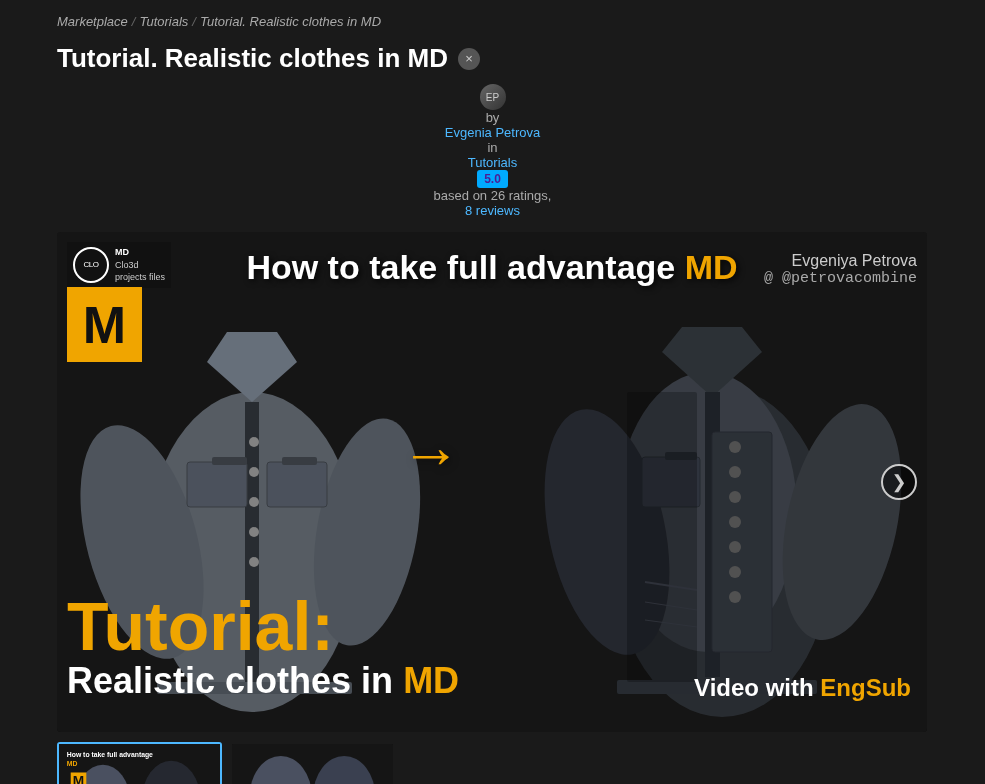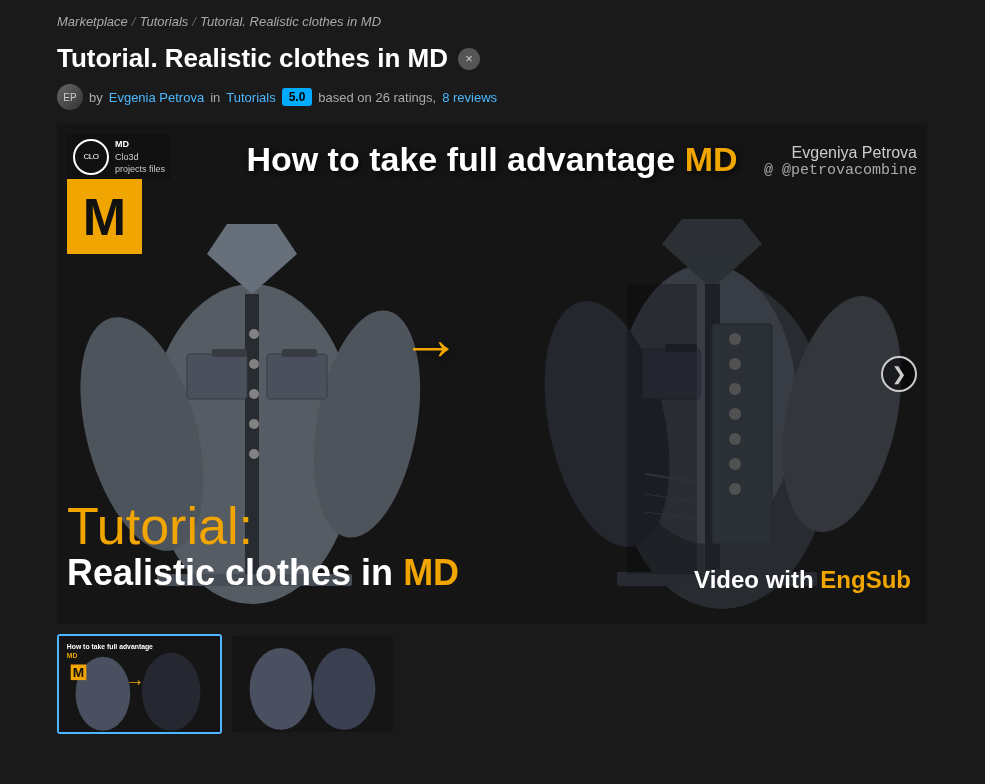--- a/index.html
+++ b/index.html
@@ -57,24 +57,24 @@
       justify-content: center;
       color: #ccc;
       font-size: 13px;
       flex-shrink: 0;
     }
 
     
     .meta-row {
       display: flex;
       align-items: center;
-      gap: 6px;
       margin-bottom: 14px;
       font-size: 13px;
       color: #aaa;
+      flex-direction: column;
     }
     .author-avatar {
       width: 26px;
       height: 26px;
       border-radius: 50%;
       background: linear-gradient(135deg, #666, #333);
       flex-shrink: 0;
       overflow: hidden;
       display: flex;
       align-items: center;
@@ -85,21 +85,21 @@
     .author-link {
       color: #4db8ff;
       text-decoration: none;
     }
     .category-link {
       color: #4db8ff;
       text-decoration: none;
     }
     .rating-badge {
       background: #00aaff;
-      color: #000000;
+      color: #4c1d95;
       font-weight: bold;
       font-size: 12px;
       padding: 2px 7px;
       border-radius: 3px;
     }
     .reviews-link {
       color: #4db8ff;
       text-decoration: none;
     }
 
@@ -213,22 +213,22 @@
     }
 
     
     .bottom-left-text {
       position: absolute;
       bottom: 30px;
       left: 10px;
       z-index: 5;
     }
     .tutorial-label {
-      font-size: 52px;
-      font-weight: normal;
+      font-size: 68px;
+      font-weight: bold;
       color: #f0a500;
       line-height: 1;
     }
     .subtitle-line {
       font-size: 36px;
       font-weight: bold;
       color: #fff;
     }
     .subtitle-yellow {
       color: #f0a500;

